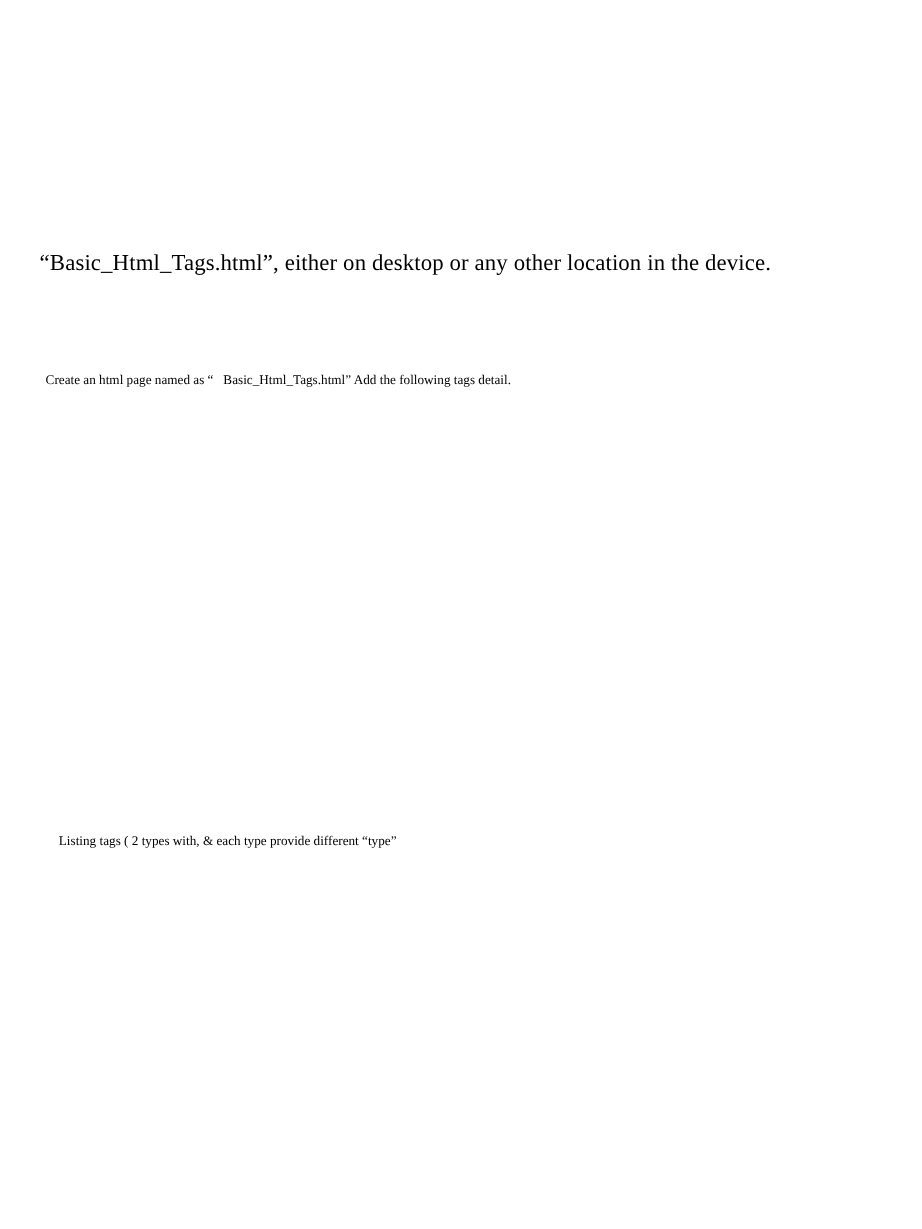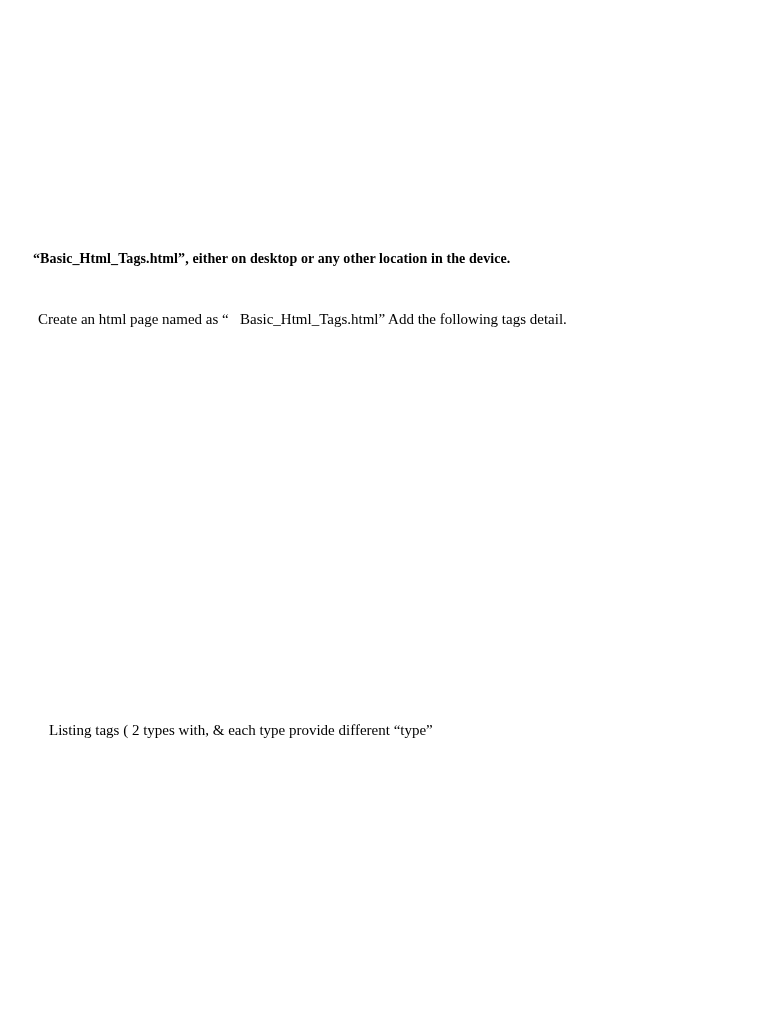--- a/index.html
+++ b/index.html
@@ -17,34 +17,33 @@
     height: 1024px;
     background: #ffffff;
     overflow: hidden;
   }
   .line {
     position: absolute;
     white-space: pre;
     line-height: 1.15;
   }
   .heading-line {
-    font-weight: bold;
-    font-size: 14px;
+    font-weight: normal;
+    font-size: 19px;
     letter-spacing: 0.1px;
-    margin-top: 42px;
   }
   .body-line {
     font-weight: normal;
-    font-size: 15px;
+    font-size: 11px;
   }
   
   .l1 { left: 33px;  top: 209px; }
   .l2 { left: 38px;  top: 311px; }
   .l3 { left: 52px;  top: 395px; }
-  .l4 { left: 49px;  top: 695px; margin-top: 27px; }
+  .l4 { left: 49px;  top: 695px; }
 </style>
 </head>
 <body>
 
 <div class="page">
 
   <div class="line heading-line l1">“Basic_Html_Tags.html”, either on desktop or any other location in the device.</div>
 
   <div class="line body-line l2">Create an html page named as “   Basic_Html_Tags.html” Add the following tags detail.</div>
 

